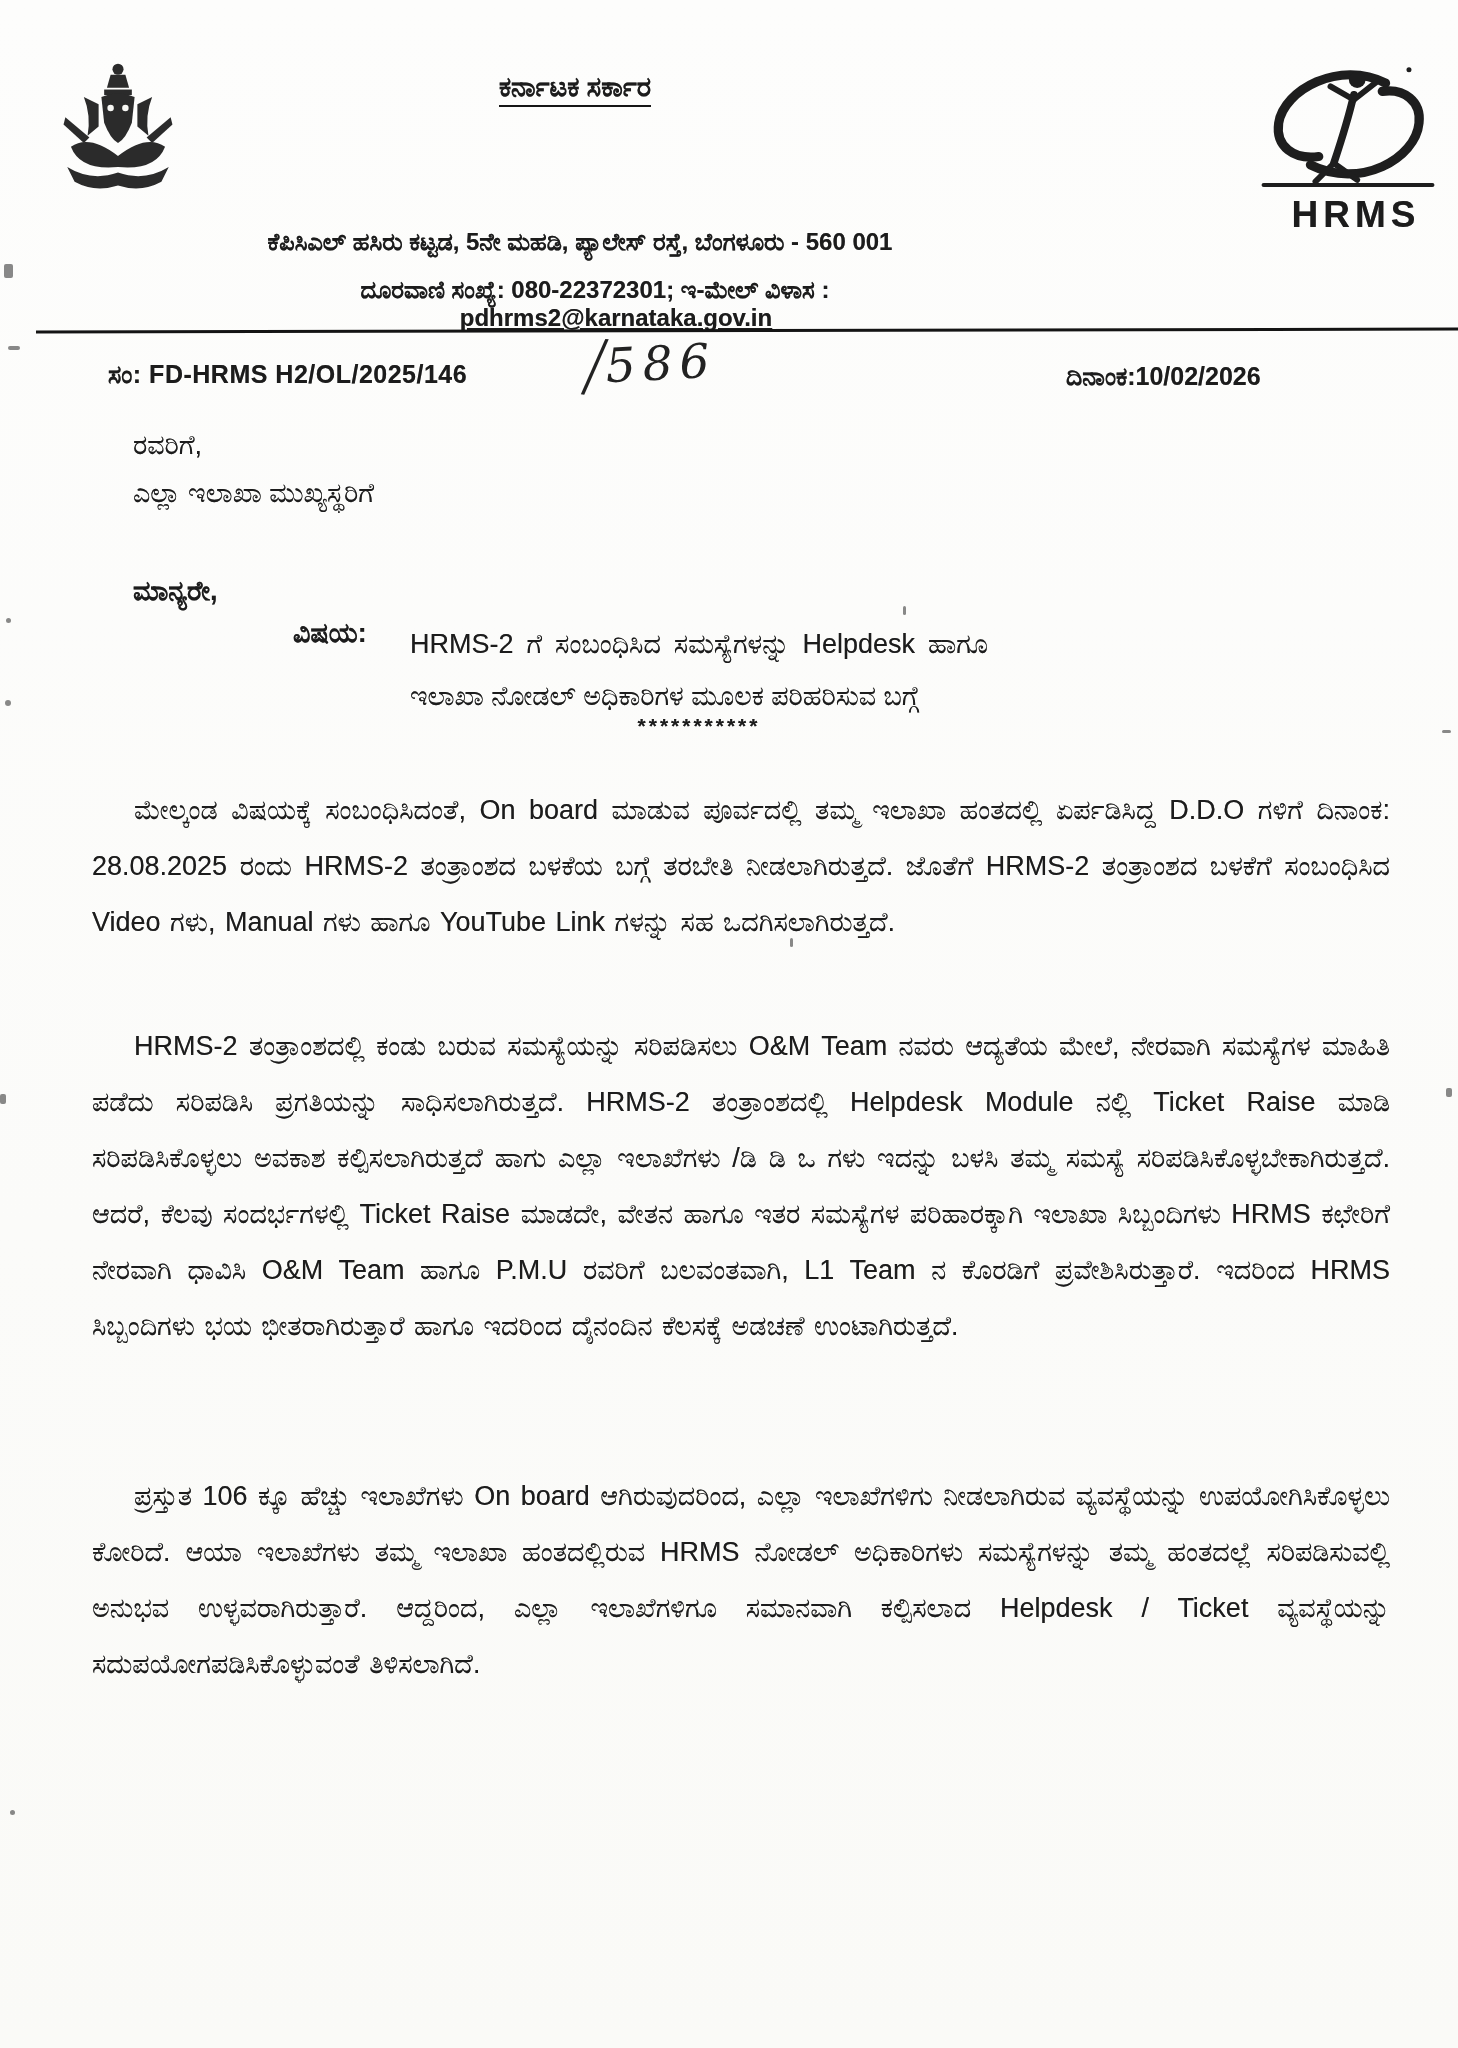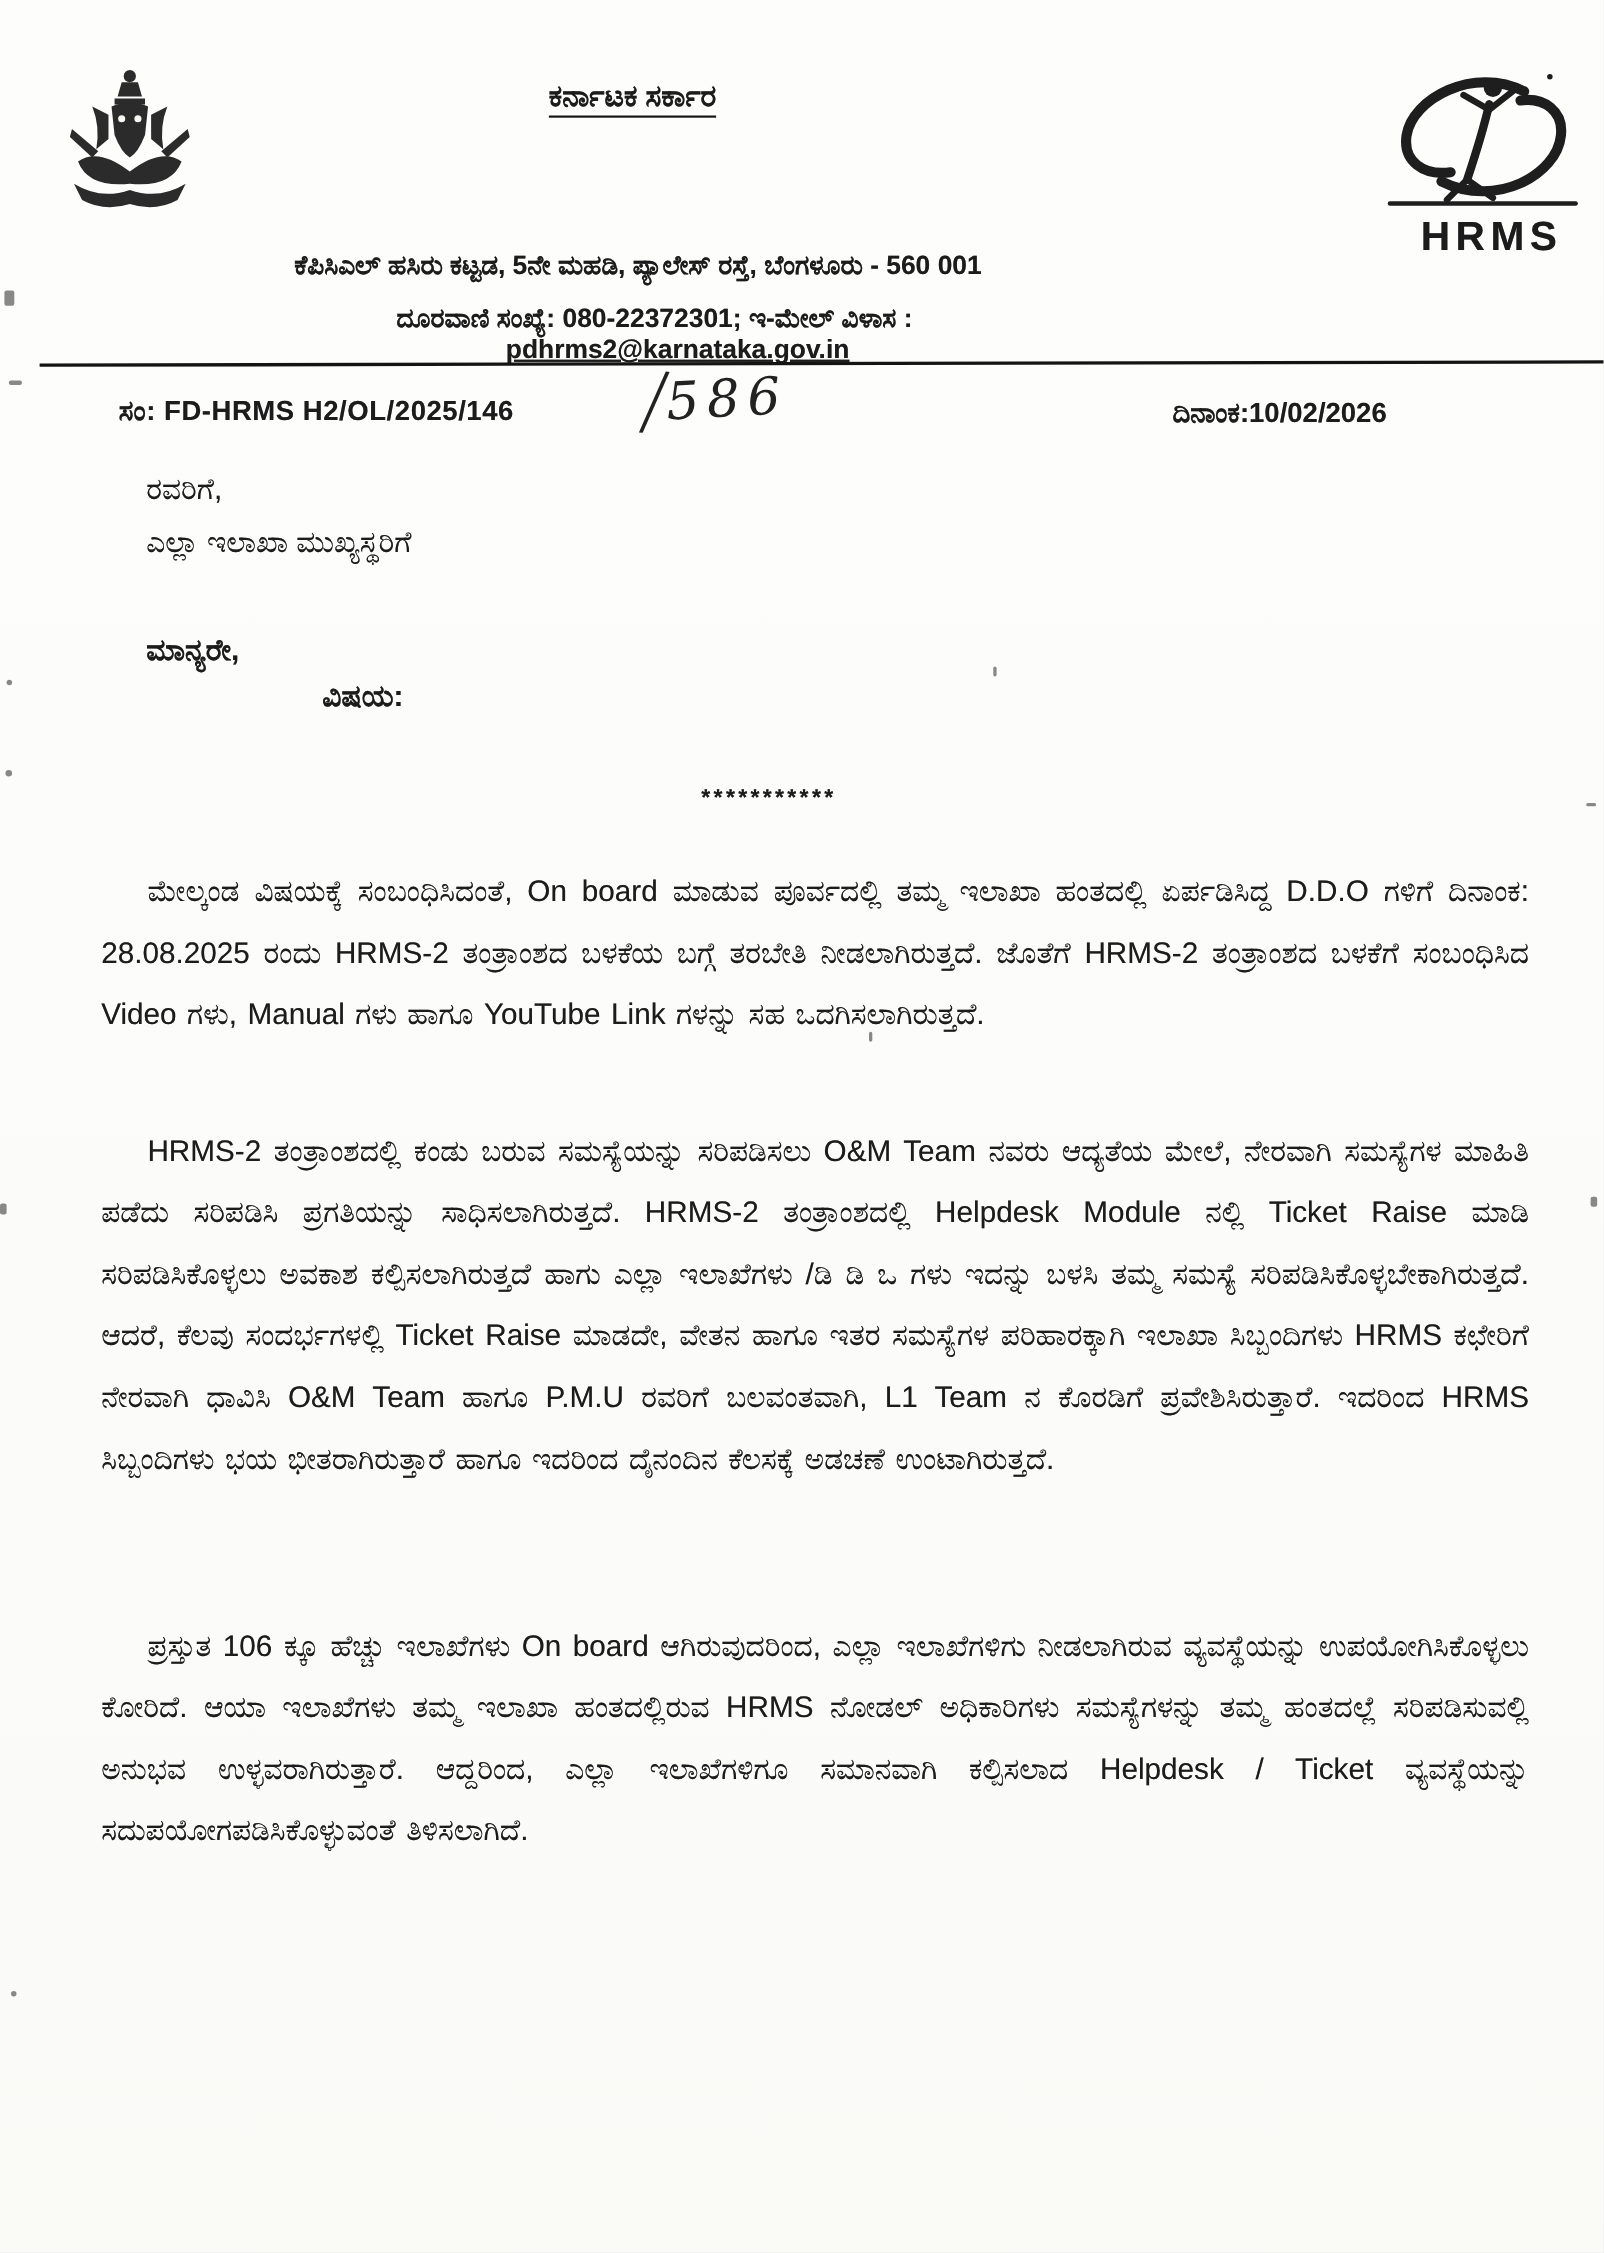--- a/index.html
+++ b/index.html
@@ -111,20 +111,21 @@
   <div class="abs handwritten">
     <span class="slash">/</span><span class="digits">586</span>
   </div>
   <div class="abs ink date-line">ದಿನಾಂಕ:10/02/2026</div>
 
   <div class="abs ink to-label">ರವರಿಗೆ,</div>
   <div class="abs ink to-name">ಎಲ್ಲಾ ಇಲಾಖಾ ಮುಖ್ಯಸ್ಥರಿಗೆ</div>
   <div class="abs ink salutation">ಮಾನ್ಯರೇ,</div>
 
   <div class="abs ink subject-label">ವಿಷಯ:</div>
+  <div class="abs ink subject-text">HRMS-2 ಗೆ ಸಂಬಂಧಿಸಿದ ಸಮಸ್ಯೆಗಳನ್ನು Helpdesk ಹಾಗೂ ಇಲಾಖಾ ನೋಡಲ್ ಅಧಿಕಾರಿಗಳ ಮೂಲಕ ಪರಿಹರಿಸುವ ಬಗ್ಗೆ</div>
   <div class="abs ink subject-stars">***********</div>
 
   <div class="abs ink para p1">ಮೇಲ್ಕಂಡ ವಿಷಯಕ್ಕೆ ಸಂಬಂಧಿಸಿದಂತೆ, On board ಮಾಡುವ ಪೂರ್ವದಲ್ಲಿ ತಮ್ಮ ಇಲಾಖಾ ಹಂತದಲ್ಲಿ ಏರ್ಪಡಿಸಿದ್ದ D.D.O ಗಳಿಗೆ ದಿನಾಂಕ: 28.08.2025 ರಂದು HRMS-2 ತಂತ್ರಾಂಶದ ಬಳಕೆಯ ಬಗ್ಗೆ ತರಬೇತಿ ನೀಡಲಾಗಿರುತ್ತದೆ. ಜೊತೆಗೆ HRMS-2 ತಂತ್ರಾಂಶದ ಬಳಕೆಗೆ ಸಂಬಂಧಿಸಿದ Video ಗಳು, Manual ಗಳು ಹಾಗೂ YouTube Link ಗಳನ್ನು ಸಹ ಒದಗಿಸಲಾಗಿರುತ್ತದೆ.</div>
   <div class="abs ink para p2">HRMS-2 ತಂತ್ರಾಂಶದಲ್ಲಿ ಕಂಡು ಬರುವ ಸಮಸ್ಯೆಯನ್ನು ಸರಿಪಡಿಸಲು O&amp;M Team ನವರು ಆದ್ಯತೆಯ ಮೇಲೆ, ನೇರವಾಗಿ ಸಮಸ್ಯೆಗಳ ಮಾಹಿತಿ ಪಡೆದು ಸರಿಪಡಿಸಿ ಪ್ರಗತಿಯನ್ನು ಸಾಧಿಸಲಾಗಿರುತ್ತದೆ. HRMS-2 ತಂತ್ರಾಂಶದಲ್ಲಿ Helpdesk Module ನಲ್ಲಿ Ticket Raise ಮಾಡಿ ಸರಿಪಡಿಸಿಕೊಳ್ಳಲು ಅವಕಾಶ ಕಲ್ಪಿಸಲಾಗಿರುತ್ತದೆ ಹಾಗು ಎಲ್ಲಾ ಇಲಾಖೆಗಳು /ಡಿ ಡಿ ಒ ಗಳು ಇದನ್ನು ಬಳಸಿ ತಮ್ಮ ಸಮಸ್ಯೆ ಸರಿಪಡಿಸಿಕೊಳ್ಳಬೇಕಾಗಿರುತ್ತದೆ. ಆದರೆ, ಕೆಲವು ಸಂದರ್ಭಗಳಲ್ಲಿ Ticket Raise ಮಾಡದೇ, ವೇತನ ಹಾಗೂ ಇತರ ಸಮಸ್ಯೆಗಳ ಪರಿಹಾರಕ್ಕಾಗಿ ಇಲಾಖಾ ಸಿಬ್ಬಂದಿಗಳು HRMS ಕಛೇರಿಗೆ ನೇರವಾಗಿ ಧಾವಿಸಿ O&amp;M Team ಹಾಗೂ P.M.U ರವರಿಗೆ ಬಲವಂತವಾಗಿ, L1 Team ನ ಕೊರಡಿಗೆ ಪ್ರವೇಶಿಸಿರುತ್ತಾರೆ. ಇದರಿಂದ HRMS ಸಿಬ್ಬಂದಿಗಳು ಭಯ ಭೀತರಾಗಿರುತ್ತಾರೆ ಹಾಗೂ ಇದರಿಂದ ದೈನಂದಿನ ಕೆಲಸಕ್ಕೆ ಅಡಚಣೆ ಉಂಟಾಗಿರುತ್ತದೆ.</div>
   <div class="abs ink para p3">ಪ್ರಸ್ತುತ 106 ಕ್ಕೂ ಹೆಚ್ಚು ಇಲಾಖೆಗಳು On board ಆಗಿರುವುದರಿಂದ, ಎಲ್ಲಾ ಇಲಾಖೆಗಳಿಗು ನೀಡಲಾಗಿರುವ ವ್ಯವಸ್ಥೆಯನ್ನು ಉಪಯೋಗಿಸಿಕೊಳ್ಳಲು ಕೋರಿದೆ. ಆಯಾ ಇಲಾಖೆಗಳು ತಮ್ಮ ಇಲಾಖಾ ಹಂತದಲ್ಲಿರುವ HRMS ನೋಡಲ್ ಅಧಿಕಾರಿಗಳು ಸಮಸ್ಯೆಗಳನ್ನು ತಮ್ಮ ಹಂತದಲ್ಲೆ ಸರಿಪಡಿಸುವಲ್ಲಿ ಅನುಭವ ಉಳ್ಳವರಾಗಿರುತ್ತಾರೆ. ಆದ್ದರಿಂದ, ಎಲ್ಲಾ ಇಲಾಖೆಗಳಿಗೂ ಸಮಾನವಾಗಿ ಕಲ್ಪಿಸಲಾದ Helpdesk / Ticket ವ್ಯವಸ್ಥೆಯನ್ನು ಸದುಪಯೋಗಪಡಿಸಿಕೊಳ್ಳುವಂತೆ ತಿಳಿಸಲಾಗಿದೆ.</div>
 
   <div class="speck" style="left:4px;top:264px;width:9px;height:14px;"></div>
   <div class="speck" style="left:8px;top:346px;width:12px;height:4px;"></div>
   <div class="speck" style="left:6px;top:618px;width:5px;height:5px;border-radius:50%;"></div>
   <div class="speck" style="left:5px;top:700px;width:6px;height:6px;border-radius:50%;"></div>

